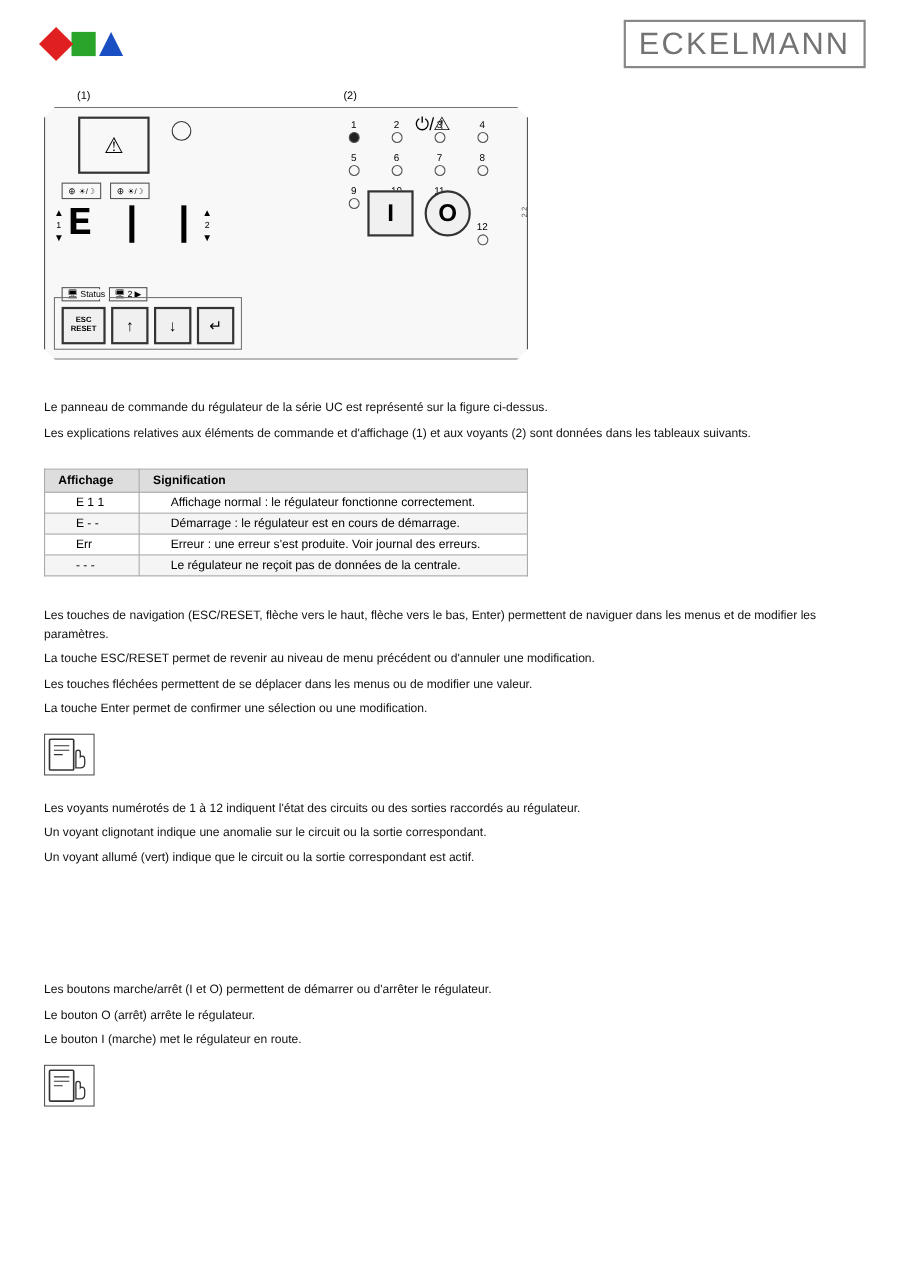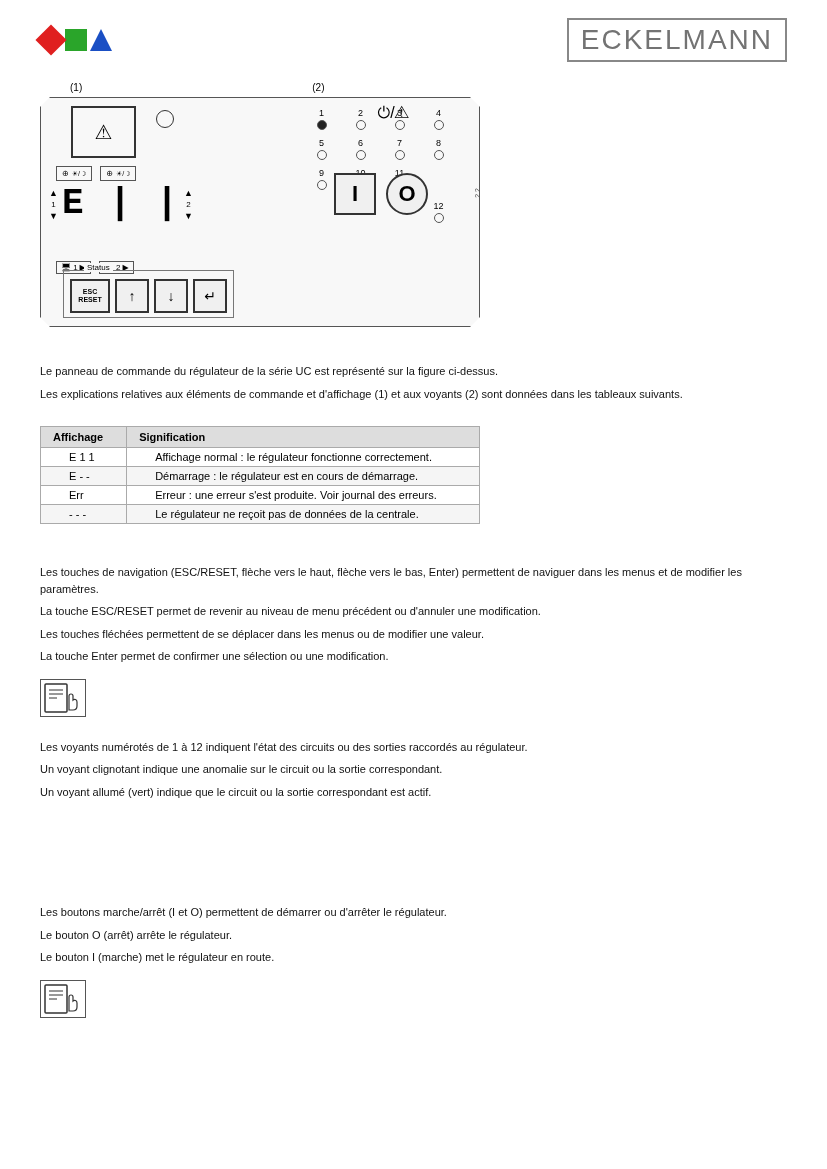--- a/index.html
+++ b/index.html
@@ -259,21 +259,21 @@
       color: #111;
     }
     .body-text p {
       margin-bottom: 6px;
     }
 
     
     .data-table {
       width: 440px;
       border-collapse: collapse;
-      margin-bottom: 24px;
+      margin-bottom: 12px;
     }
     .data-table th {
       background: #ddd;
       border: 1px solid #aaa;
       padding: 4px 12px;
       text-align: left;
       font-size: 11px;
       font-weight: bold;
     }
     .data-table td {
@@ -365,21 +365,21 @@
           <span>1</span>
           <span>▶</span>
         </div>
         <div class="drive-indicator">
           <span>🖥</span>
           <span>2</span>
           <span>▶</span>
         </div>
       </div>
 
-      <div class="status-nav" style="bottom:8px; left:22px;">
+      <div class="status-nav" style="bottom:8px; left:8px;">
         <div class="status-bracket" style="display:flex; gap:5px; padding: 8px 6px 4px 6px; border:1px solid #777; position:relative;">
           <span class="status-label">Status</span>
           <div class="esc-reset-btn">
             <span style="font-size:7px; font-weight:bold;">ESC</span>
             <span style="font-size:7px; font-weight:bold;">RESET</span>
           </div>
           <div class="nav-btn">↑</div>
           <div class="nav-btn">↓</div>
           <div class="nav-btn">↵</div>
         </div>

